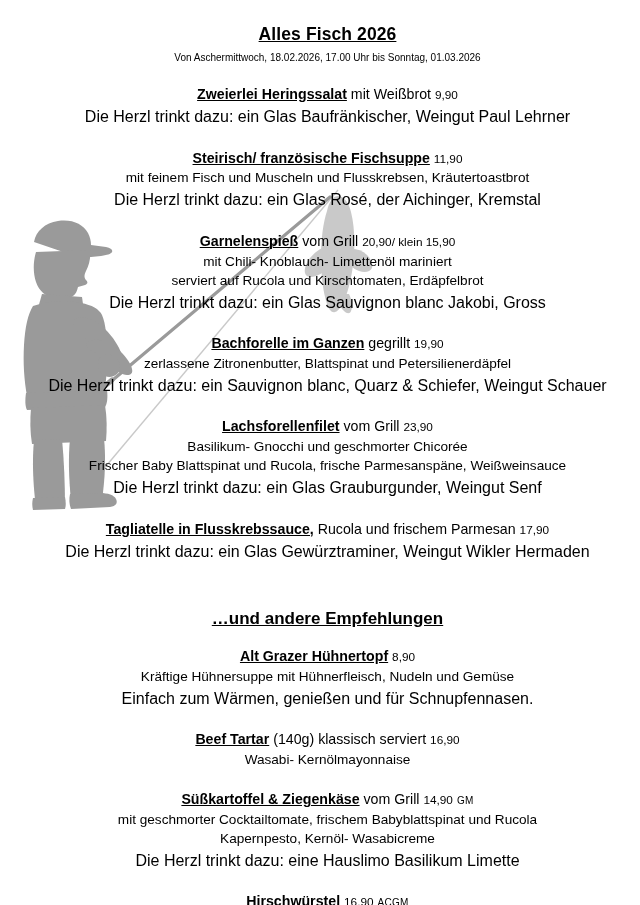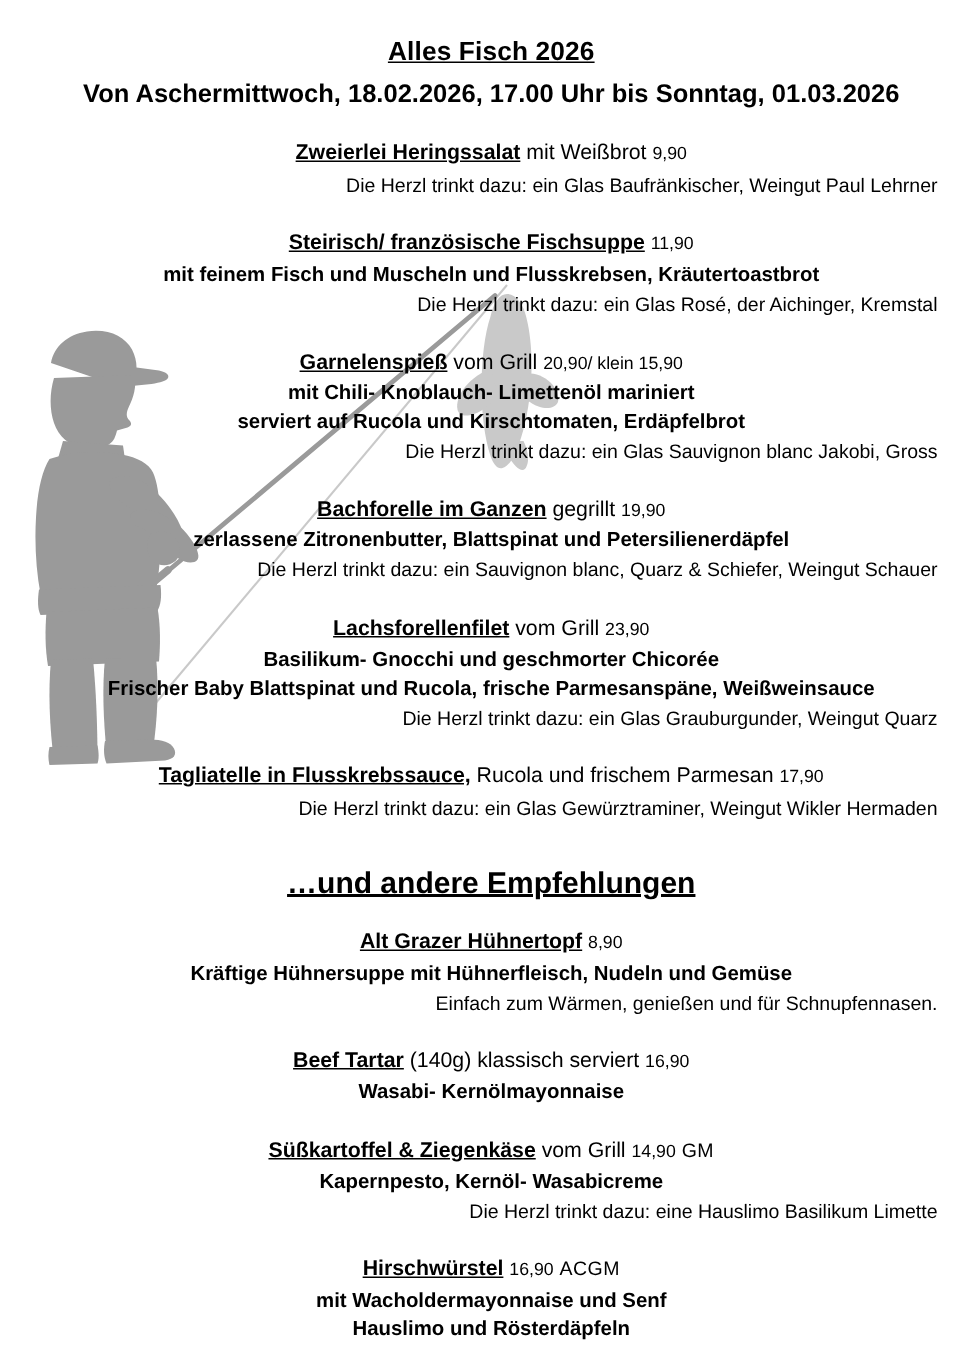--- a/index.html
+++ b/index.html
@@ -35,66 +35,65 @@
 
   .doc-title {
     font-size: 17.5px;
     font-weight: bold;
     text-decoration: underline;
     letter-spacing: .1px;
     margin: 0 0 7px 0;
     line-height: 1.2;
   }
   .doc-subtitle {
+    font-size: 10px;
+    font-weight: normal;
+    margin: 0 0 20px 0;
+    line-height: 1.25;
+  }
+
+  .section-title {
     font-size: 17px;
     font-weight: bold;
-    margin: 0 0 20px 0;
-    line-height: 1.25;
-  }
-
-  .section-title {
-    font-size: 20px;
-    font-weight: bold;
     text-decoration: underline;
-    margin: 30px 0 18px 0;
+    margin: 46px 0 18px 0;
     line-height: 1.2;
   }
 
   .menu-item { margin: 0 0 21px 0; }
 
   .item-head {
     font-size: 14.2px;
     line-height: 1.38;
     margin: 0;
   }
   .item-head .nm { font-weight: bold; text-decoration: underline; }
   .item-head .rest { font-weight: normal; }
   .item-head .price {
     font-weight: normal;
     font-size: 11.8px;
   }
   .item-head .alg {
     font-weight: normal;
-    font-size: 13px;
+    font-size: 10px;
     letter-spacing: .3px;
   }
 
   .item-desc {
     font-size: 13.6px;
-    font-weight: bold;
+    font-weight: normal;
     line-height: 1.4;
     margin: 0;
   }
 
   .item-pair {
-    font-size: 13px;
+    font-size: 16px;
     font-weight: normal;
     line-height: 1.35;
     margin: 2px 0 0 0;
-    text-align: right;
   }
 </style>
 </head>
 <body>
 
 <svg id="watermark" viewBox="0 0 640 905" xmlns="http://www.w3.org/2000/svg">
 
   <g>
     <path fill="#c9c9c9" d="M338 196 c6 0 11 7 13 16 c3 12 4 27 3 42 c-1 16 -4 31 -8 42
          c-3 9 -7 15 -11 16 c-3 1 -6 -2 -8 -8 c-4 -12 -6 -29 -6 -46
@@ -174,38 +173,39 @@
       </div>
       <div class="menu-item">
         <p class="item-head"><span class="nm">Bachforelle im Ganzen</span><span class="rest"> gegrillt </span><span class="price">19,90</span></p>
         <p class="item-desc">zerlassene Zitronenbutter, Blattspinat und Petersilienerdäpfel</p>
         <p class="item-pair">Die Herzl trinkt dazu: ein Sauvignon blanc, Quarz &amp; Schiefer, Weingut Schauer</p>
       </div>
       <div class="menu-item">
         <p class="item-head"><span class="nm">Lachsforellenfilet</span><span class="rest"> vom Grill </span><span class="price">23,90</span></p>
         <p class="item-desc">Basilikum- Gnocchi und geschmorter Chicorée</p>
         <p class="item-desc">Frischer Baby Blattspinat und Rucola, frische Parmesanspäne, Weißweinsauce</p>
-        <p class="item-pair">Die Herzl trinkt dazu: ein Glas Grauburgunder, Weingut Quarz</p>
+        <p class="item-pair">Die Herzl trinkt dazu: ein Glas Grauburgunder, Weingut Senf</p>
       </div>
       <div class="menu-item">
         <p class="item-head"><span class="nm">Tagliatelle in Flusskrebssauce,</span><span class="rest"> Rucola und frischem Parmesan </span><span class="price">17,90</span></p>
         <p class="item-pair">Die Herzl trinkt dazu: ein Glas Gewürztraminer, Weingut Wikler Hermaden</p>
       </div>
       <h2 class="section-title">…und andere Empfehlungen</h2>
       <div class="menu-item">
         <p class="item-head"><span class="nm">Alt Grazer Hühnertopf</span><span class="rest"> </span><span class="price">8,90</span></p>
         <p class="item-desc">Kräftige Hühnersuppe mit Hühnerfleisch, Nudeln und Gemüse</p>
         <p class="item-pair">Einfach zum Wärmen, genießen und für Schnupfennasen.</p>
       </div>
       <div class="menu-item">
         <p class="item-head"><span class="nm">Beef Tartar</span><span class="rest"> (140g) klassisch serviert </span><span class="price">16,90</span></p>
         <p class="item-desc">Wasabi- Kernölmayonnaise</p>
       </div>
       <div class="menu-item">
         <p class="item-head"><span class="nm">Süßkartoffel &amp; Ziegenkäse</span><span class="rest"> vom Grill </span><span class="price">14,90</span> <span class="alg">GM</span></p>
+        <p class="item-desc">mit geschmorter Cocktailtomate, frischem Babyblattspinat und Rucola</p>
         <p class="item-desc">Kapernpesto, Kernöl- Wasabicreme</p>
         <p class="item-pair">Die Herzl trinkt dazu: eine Hauslimo Basilikum Limette</p>
       </div>
       <div class="menu-item">
         <p class="item-head"><span class="nm">Hirschwürstel</span><span class="rest"> </span><span class="price">16,90</span> <span class="alg">ACGM</span></p>
         <p class="item-desc">mit Wacholdermayonnaise und Senf</p>
         <p class="item-desc">Hauslimo und Rösterdäpfeln</p>
       </div>
     </div>
 </div>

